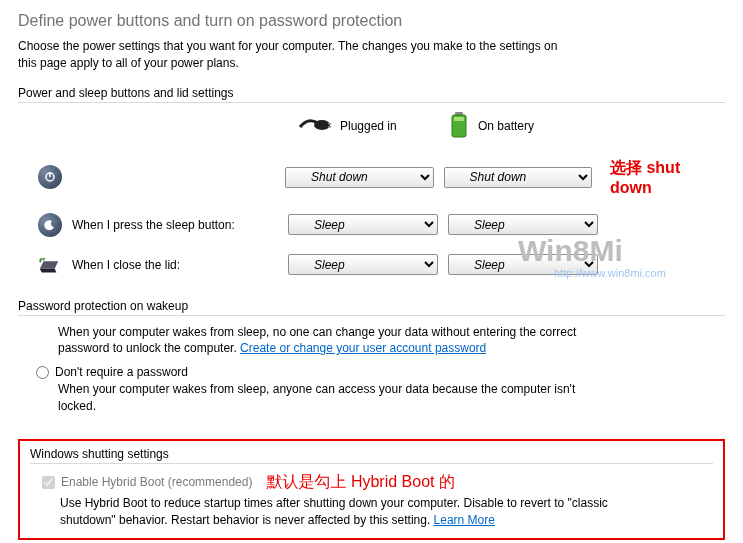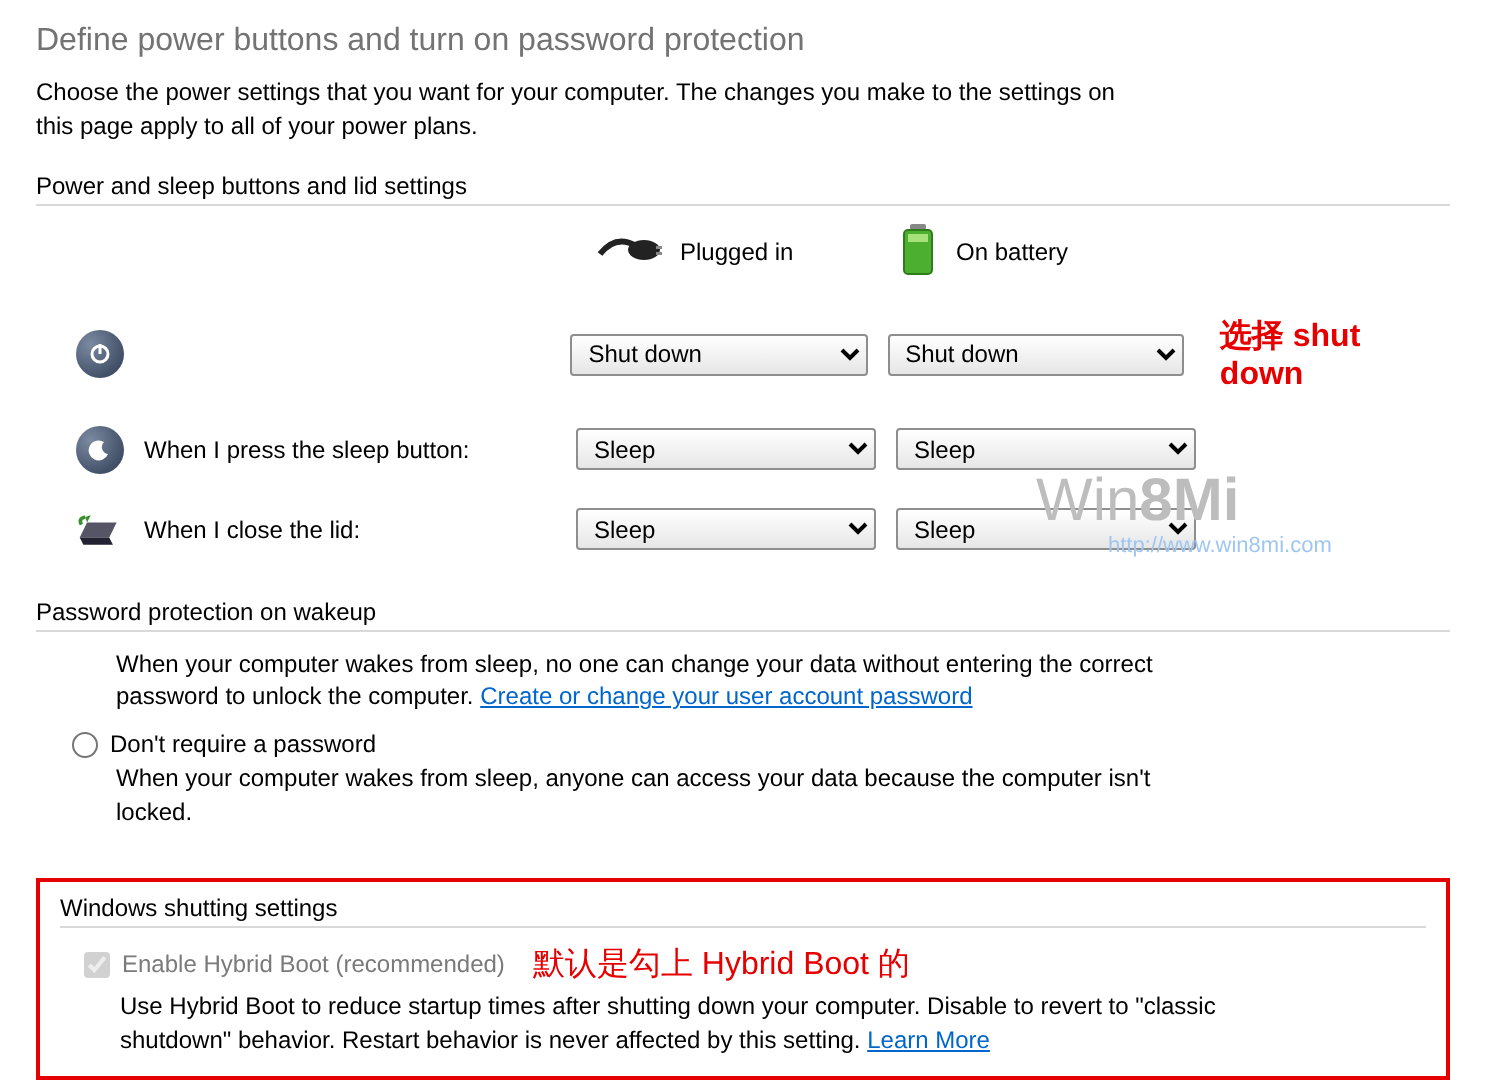--- a/index.html
+++ b/index.html
@@ -67,21 +67,22 @@
   justify-content: center;
   flex-shrink: 0;
 }
 select.combo {
   width: 150px;
   height: 21px;
   font-size: 12px;
   background: linear-gradient(#ffffff, #e6e6e6);
   border: 1px solid #8e8e8e;
   border-radius: 2px;
-  padding-left: 4px;
+  padding-left: 21px;
+  font-style: italic;
 }
 .annotation {
   color: #e60000;
   font-size: 16px;
   font-weight: bold;
   margin-left: 8px;
 }
 .pwd-section {
   margin-top: 22px;
 }
@@ -110,21 +111,21 @@
   color: #bdbdbd;
   font-family: Arial, sans-serif;
   pointer-events: none;
   line-height: 1;
 }
 .watermark .big {
   font-size: 30px;
   letter-spacing: 0;
   font-weight: bold;
 }
-.watermark .big .thin { font-weight: normal; text-align: center; }
+.watermark .big .thin { font-weight: bold; text-align: center; }
 .watermark .url {
   font-size: 11px;
   color: #9fc6f0;
   margin-top: 2px;
   text-align: right;
   padding-left: 36px;
 }
 .redbox {
   border: 2px solid #e60000;
   margin-top: 24px;

